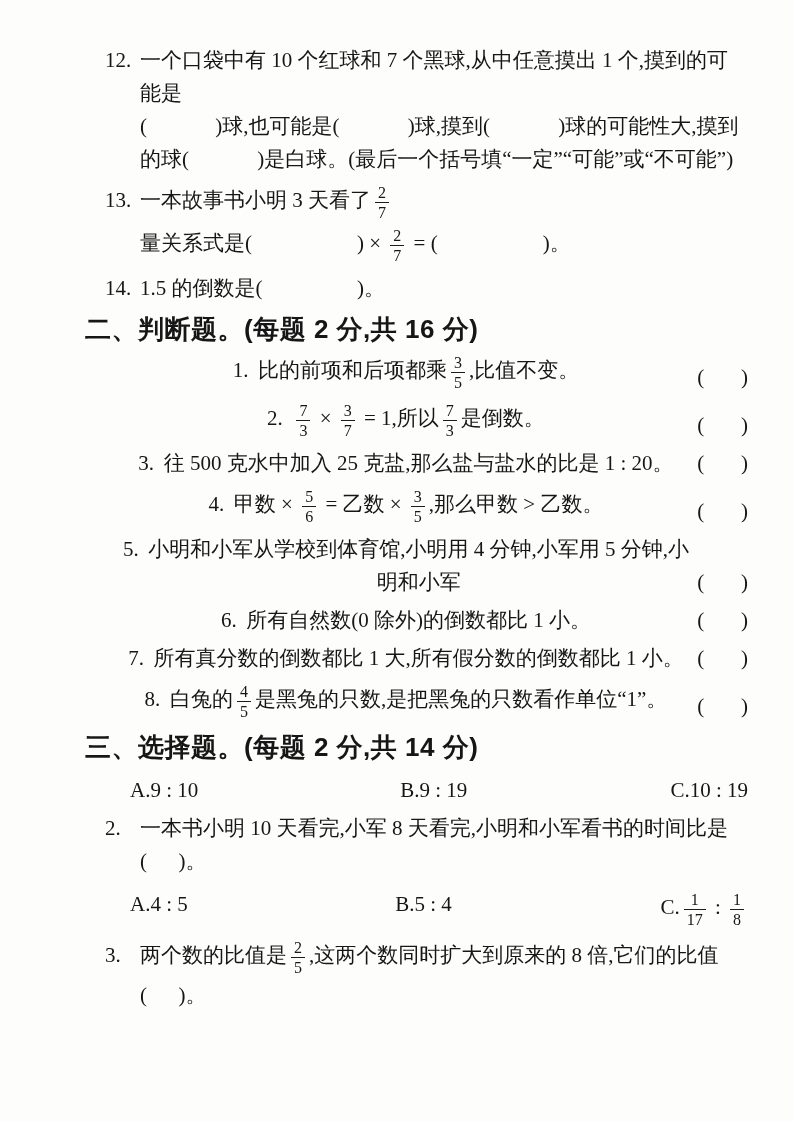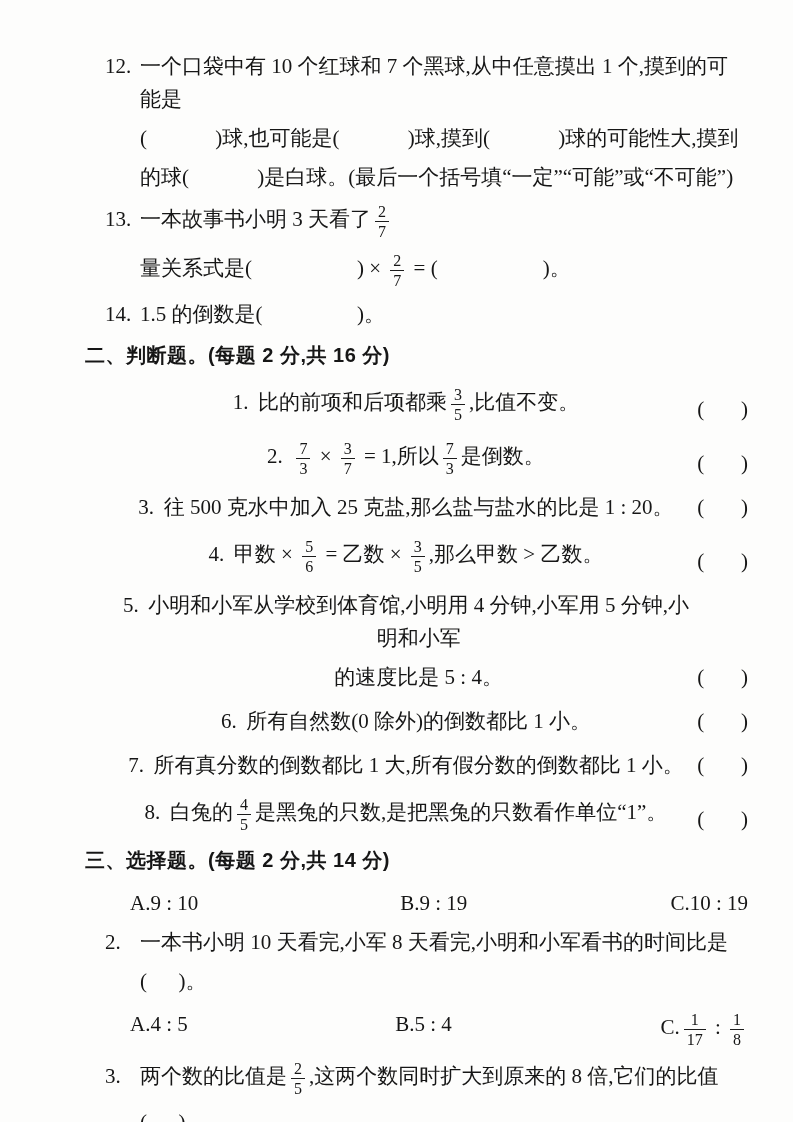--- a/index.html
+++ b/index.html
@@ -12,28 +12,28 @@
     color:#161616;
     font-family:"Liberation Serif","DejaVu Serif",serif;
     font-size:21px;
     display:flex;
     flex-direction:column;
   }
   .content{flex:1;}
   .section-title{
     font-family:"Liberation Sans","DejaVu Sans",sans-serif;
     font-weight:bold;
-    font-size:20px;
+    font-size:26px;
     line-height:34px;
     margin:7px 0 5px 0;
     letter-spacing:0.5px;
   }
   .question{position:relative;padding-left:55px;margin-bottom:5px;}
   .qnum{display:inline-block;width:35px;margin-left:-35px;}
-  .qline{line-height:33px;margin-top:6px;}
+  .qline{line-height:33px;}
   .run{white-space:pre-wrap;}
   .frac{
     display:inline-flex;
     flex-direction:column;
     align-items:center;
     vertical-align:middle;
     font-size:16px;
     line-height:19px;
     margin:2px 4px;
   }
@@ -114,21 +114,20 @@
             </span><span class="run"> = 乙数 × </span><span class="frac">
               <span class="fnum">3</span>
               <span class="fden">5</span>
             </span><span class="run">,那么甲数 &gt; 乙数。</span></div>
         </div>
         <span class="bracket">(       )</span>
       </div>
       <div class="question judge">
         <div class="qbody">
           <div class="qline"><span class="qnum">5.</span><span class="run">小明和小军从学校到体育馆,小明用 4 分钟,小军用 5 分钟,小明和小军</span></div>
-          <div class="qline"><span class="run">的速度比是 5 : 4。</span></div>
         </div>
         <span class="bracket">(       )</span>
       </div>
       <div class="question judge">
         <div class="qbody">
           <div class="qline"><span class="qnum">6.</span><span class="run">所有自然数(0 除外)的倒数都比 1 小。</span></div>
         </div>
         <span class="bracket">(       )</span>
       </div>
       <div class="question judge">

